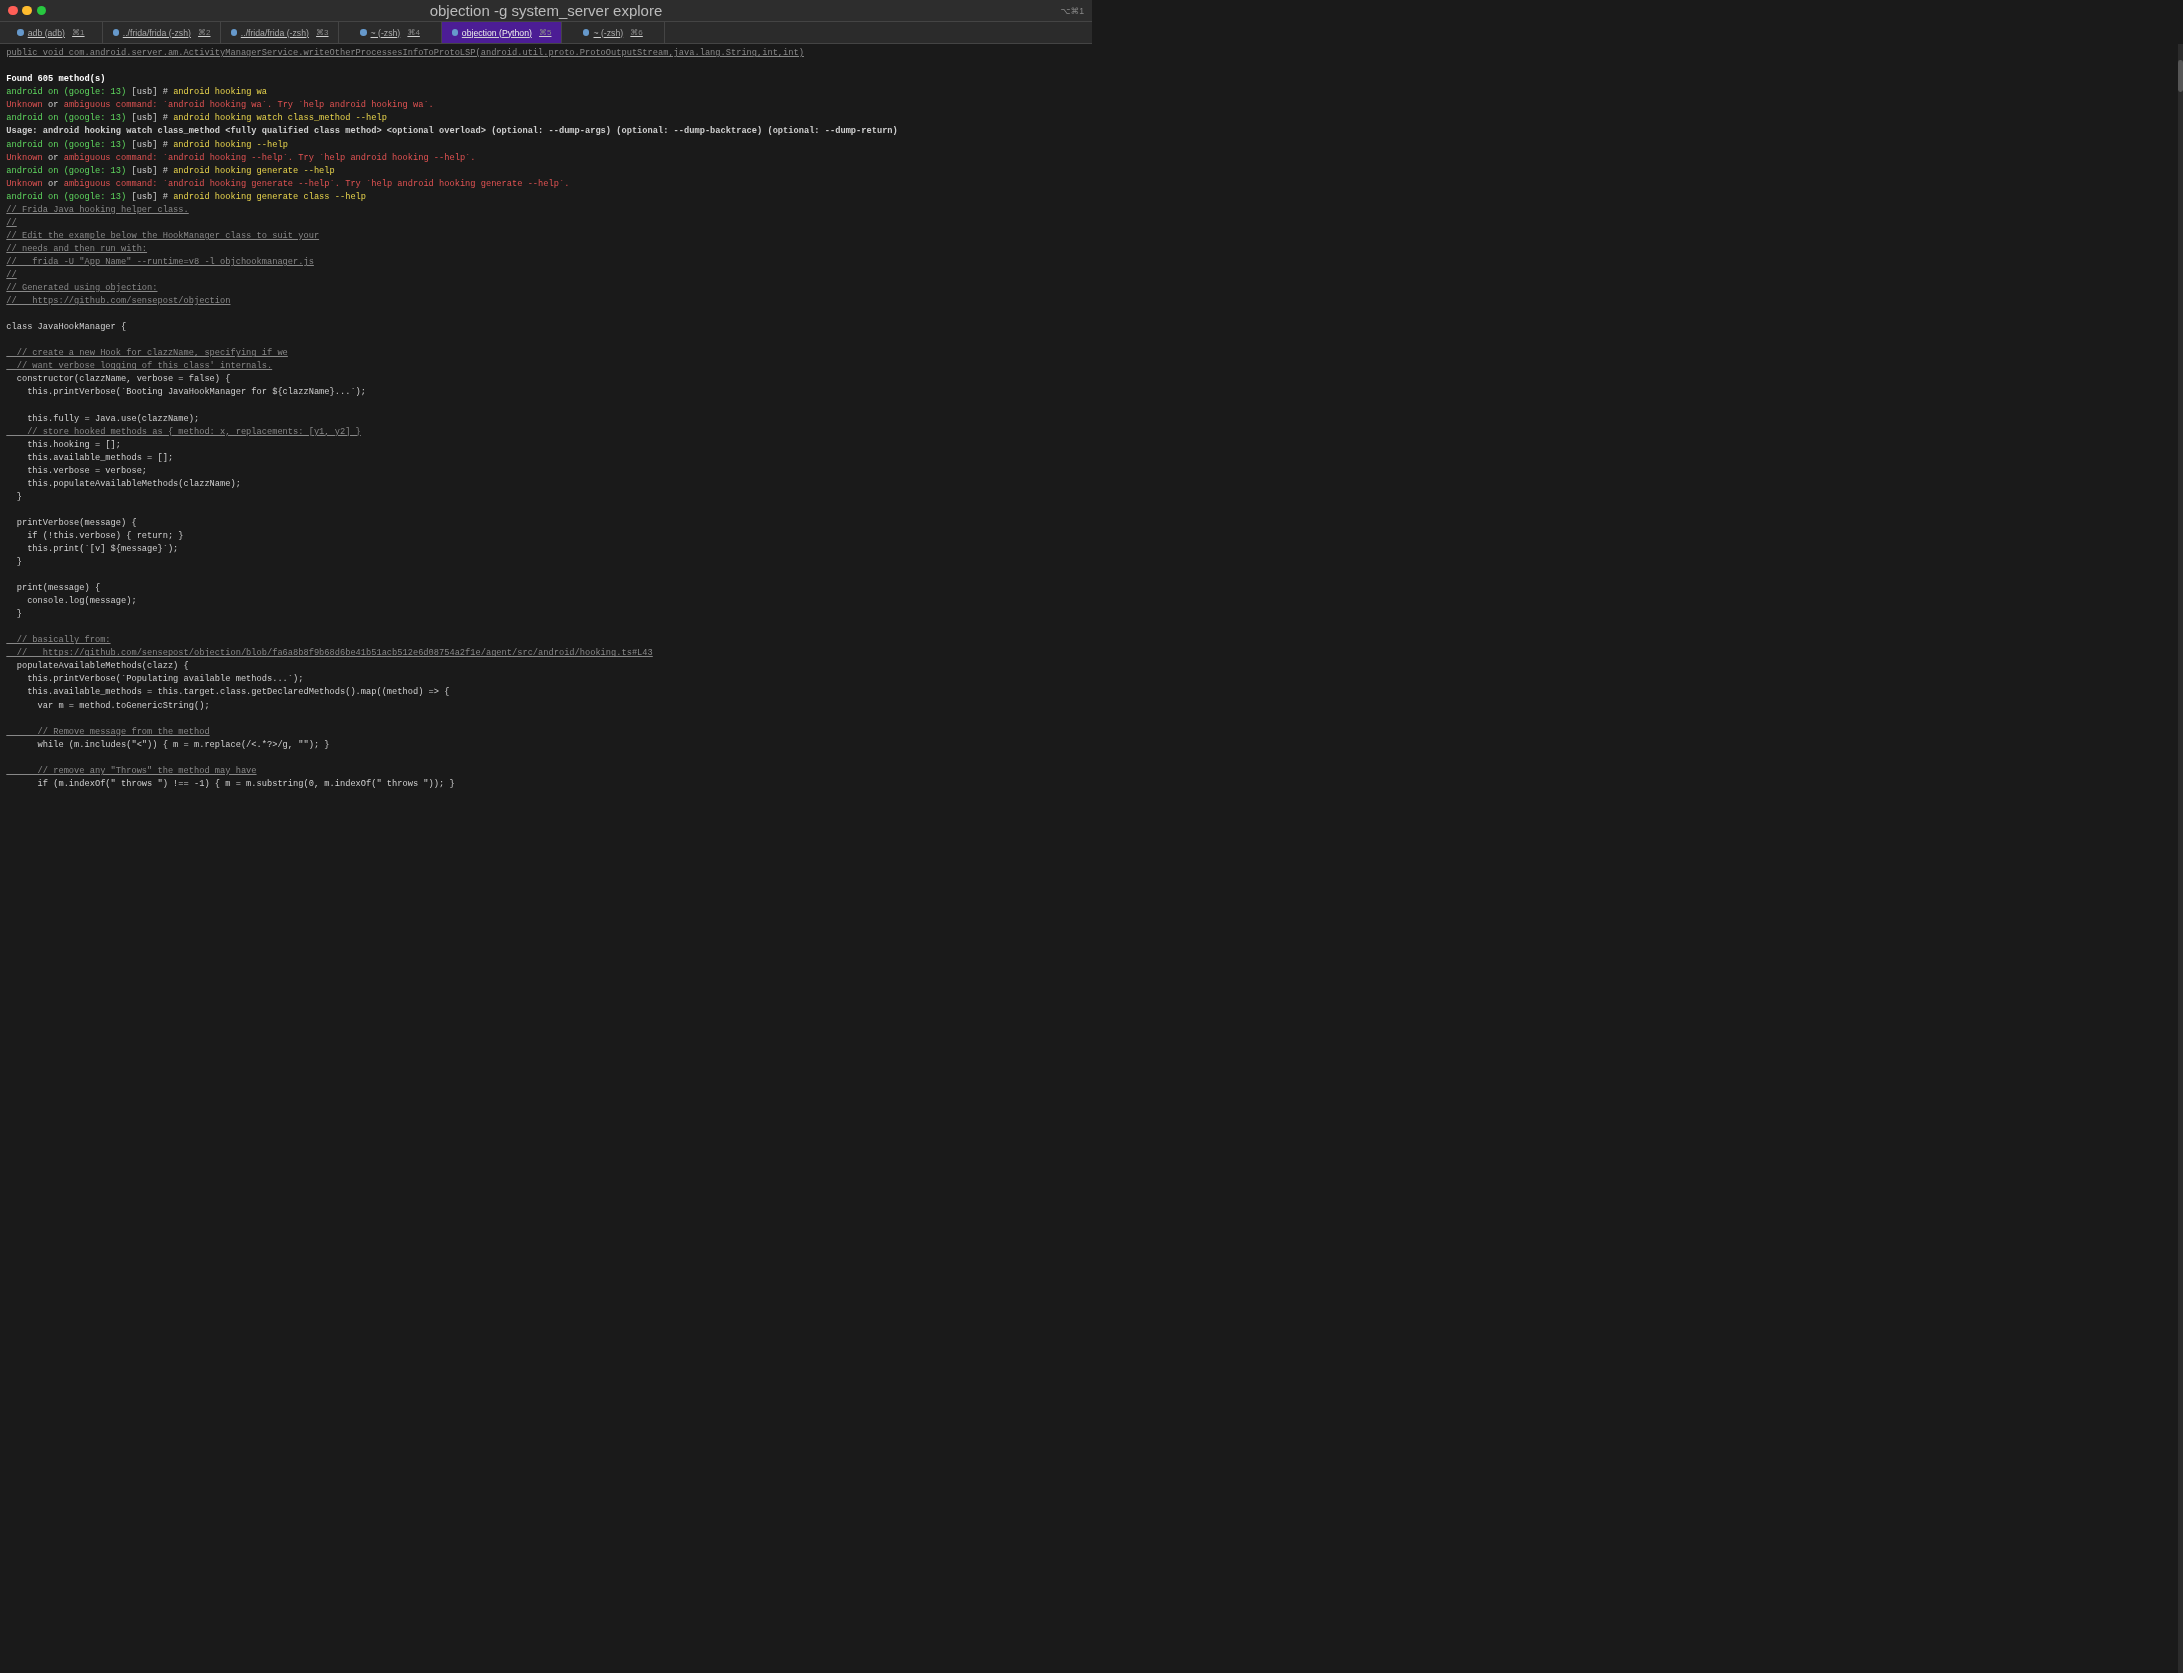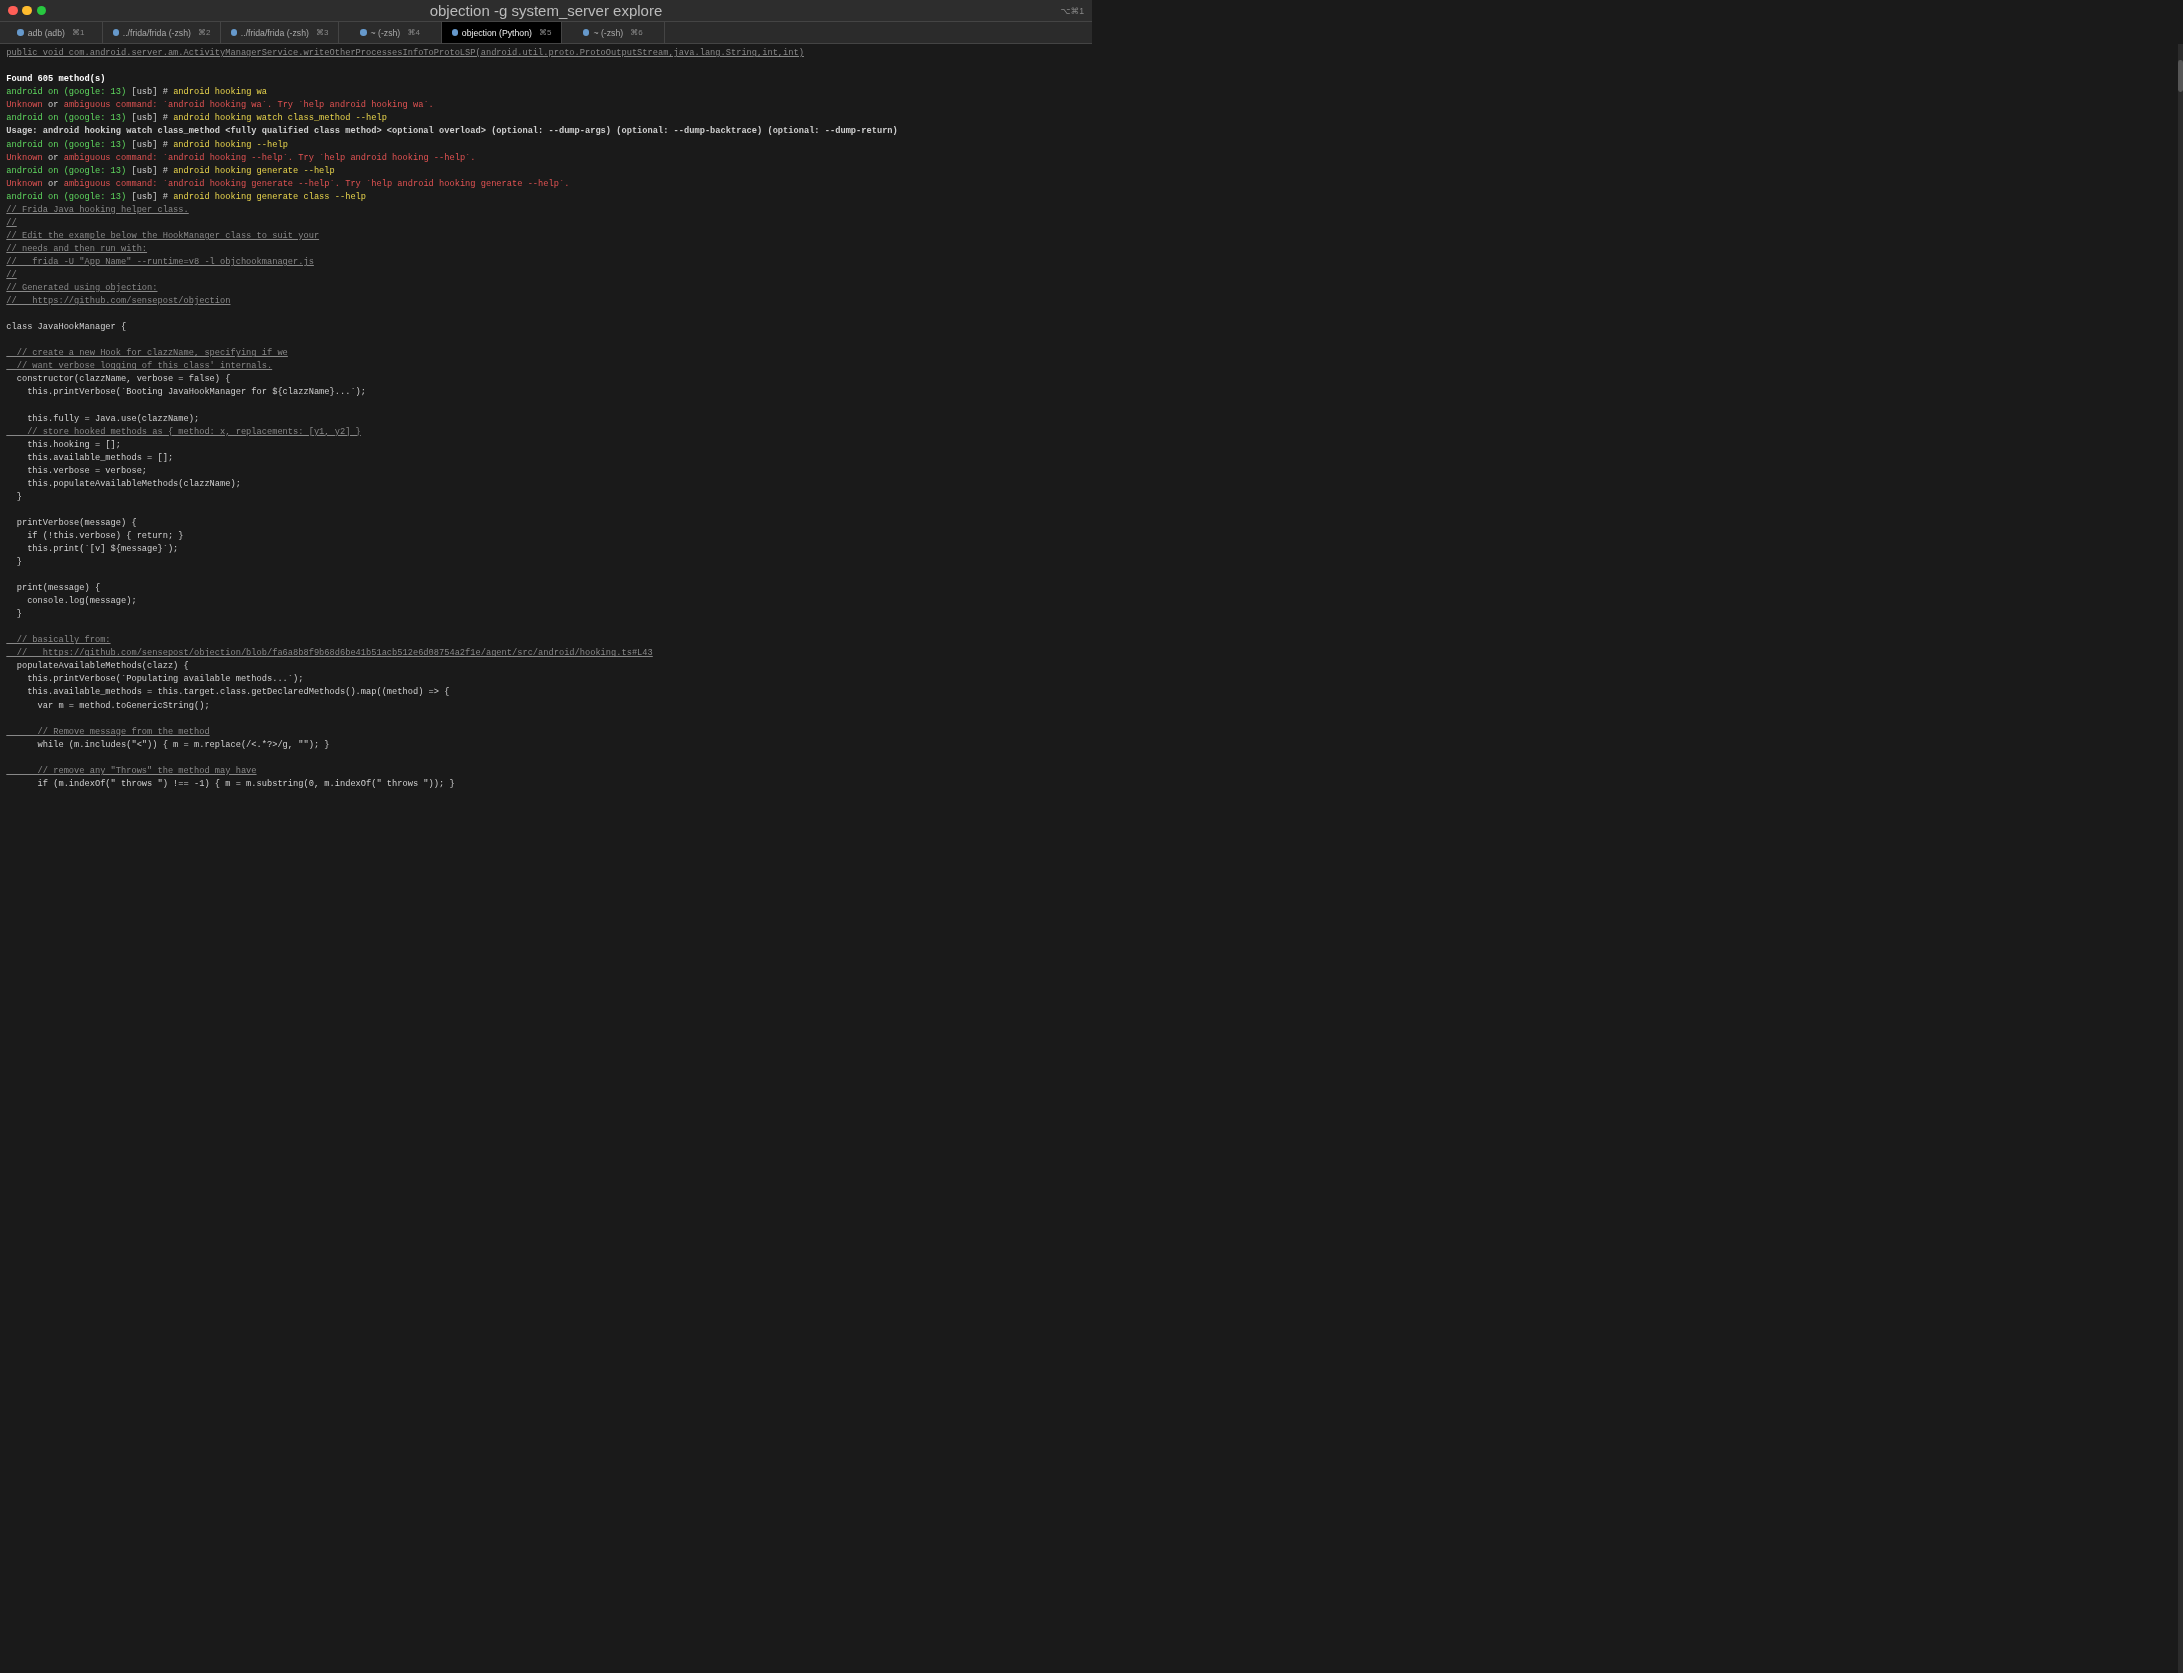--- a/index.html
+++ b/index.html
@@ -47,37 +47,38 @@
       color: #888;
       font-size: 8.7px;
       font-family: -apple-system, sans-serif;
     }
     .tabs-row {
       background: #2b2b2b;
       display: flex;
       height: 22px;
       border-bottom: 0.8px solid #444;
       overflow: hidden;
+      text-decoration: underline;
     }
     .tab {
       display: flex;
       align-items: center;
       gap: 4px;
       padding: 0 9.5px;
       border-right: 0.8px solid #444;
       color: #aaa;
       font-size: 8.7px;
       font-family: -apple-system, sans-serif;
       white-space: nowrap;
       cursor: pointer;
       min-width: 103px;
       justify-content: center;
     }
     .tab.active {
-      background: #000000;
+      background: #4c1d95;
       color: #eee;
       align-items: center;
     }
     .tab-dot {
       width: 6.3px;
       height: 6.3px;
       border-radius: 50%;
       flex-shrink: 0;
     }
     .tab-shortcut {

